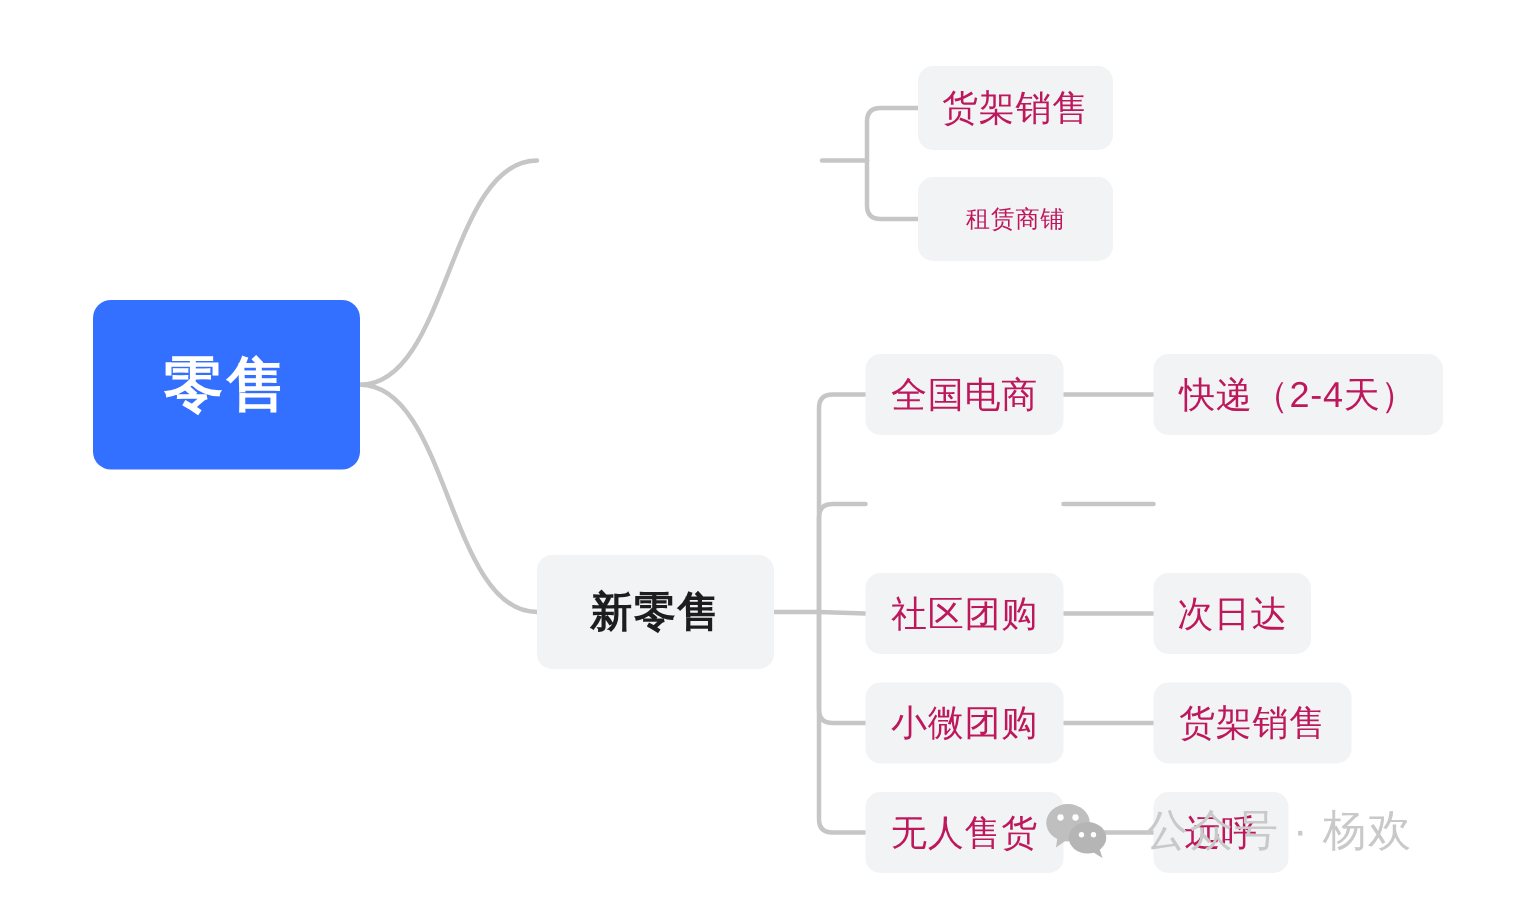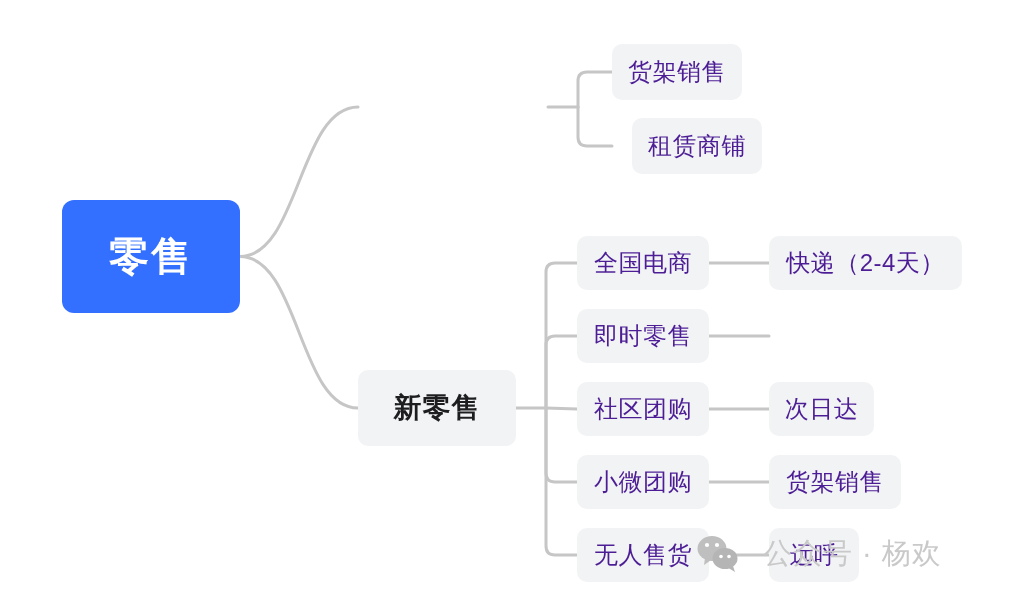--- a/index.html
+++ b/index.html
@@ -55,21 +55,21 @@
 
   .node-branch {
     background: #f2f3f5;
     color: #1d1d1f;
     font-weight: bold;
     letter-spacing: 1px;
   }
 
   .node-leaf {
     background: #f2f3f5;
-    color: #4c1d95;
+    color: #be185d;
     font-weight: normal;
     letter-spacing: 0.5px;
   }
 
   
   #watermark {
     position: absolute;
     z-index: 3;
     display: flex;
     align-items: center;
@@ -112,38 +112,35 @@
       <path d="M 709 555 L 769 555" fill="none" stroke="#c6c6c6" stroke-width="3" stroke-linecap="round" stroke-linejoin="round"></path>
     </svg>
 
   <div class="node node-root" style="left: 62px; top: 200px; width: 178px; height: 113px; font-size: 40px;">
     <span>零售</span>
   </div>
 
   <div class="node node-leaf" style="left: 612px; top: 44px; width: 130px; height: 56px; font-size: 24px;">
     <span>货架销售</span>
   </div>
-  <div class="node node-leaf" style="left: 632px; top: 118px; width: 130px; height: 56px; font-size: 24px;">
+  <div class="node node-leaf" style="left: 612px; top: 118px; width: 130px; height: 56px; font-size: 16px;">
     <span>租赁商铺</span>
   </div>
 
   <div class="node node-branch" style="left: 358px; top: 370px; width: 158px; height: 76px; font-size: 28px;">
     <span>新零售</span>
   </div>
 
   <div class="node node-leaf" style="left: 577px; top: 236px; width: 132px; height: 54px; font-size: 24px;">
     <span>全国电商</span>
   </div>
   <div class="node node-leaf" style="left: 769px; top: 236px; width: 193px; height: 54px; font-size: 24px;">
     <span>快递（2-4天）</span>
   </div>
 
-  <div class="node node-leaf" style="left: 577px; top: 309px; width: 132px; height: 54px; font-size: 24px;">
-    <span>即时零售</span>
-  </div>
 
   <div class="node node-leaf" style="left: 577px; top: 382px; width: 132px; height: 54px; font-size: 24px;">
     <span>社区团购</span>
   </div>
   <div class="node node-leaf" style="left: 769px; top: 382px; width: 105px; height: 54px; font-size: 24px;">
     <span>次日达</span>
   </div>
 
   <div class="node node-leaf" style="left: 577px; top: 455px; width: 132px; height: 54px; font-size: 24px;">
     <span>小微团购</span>

